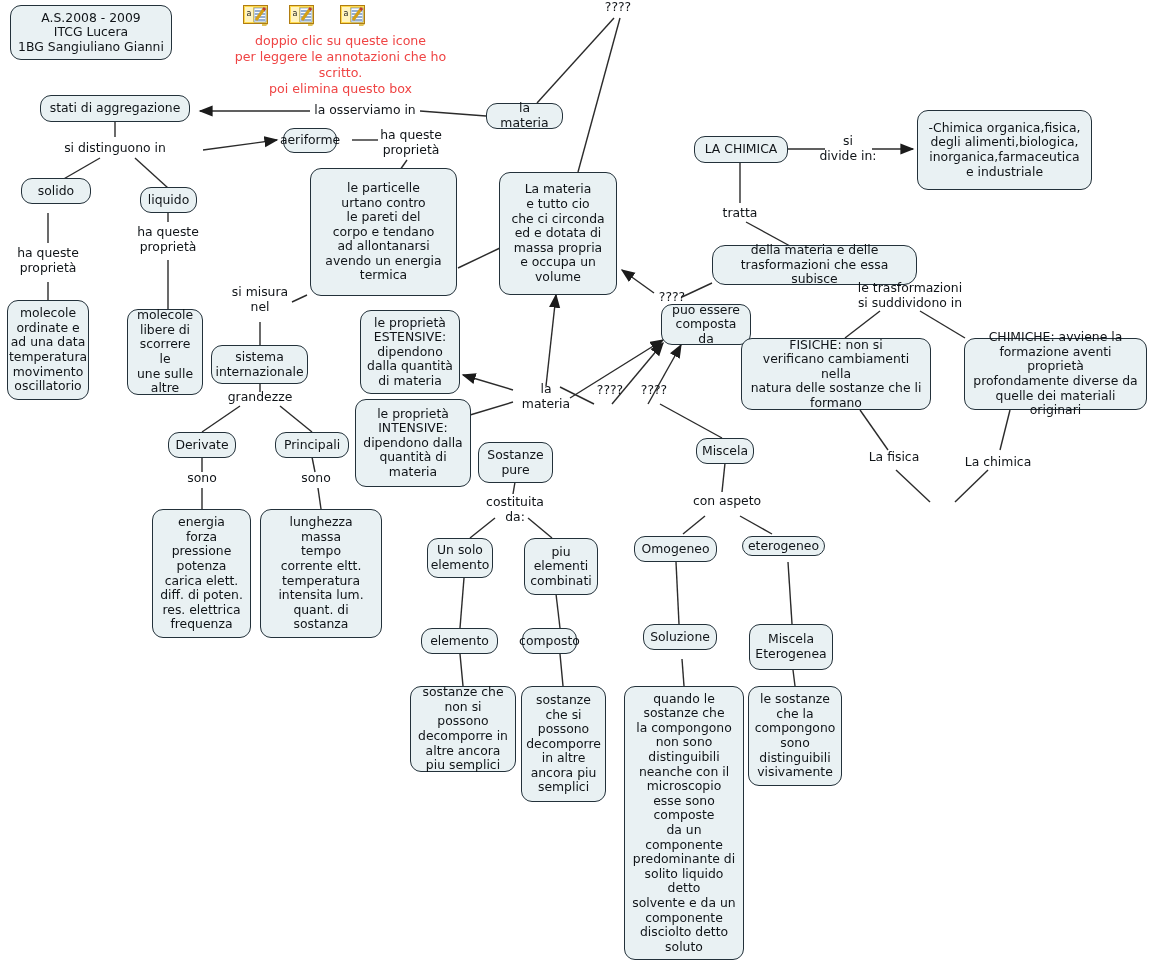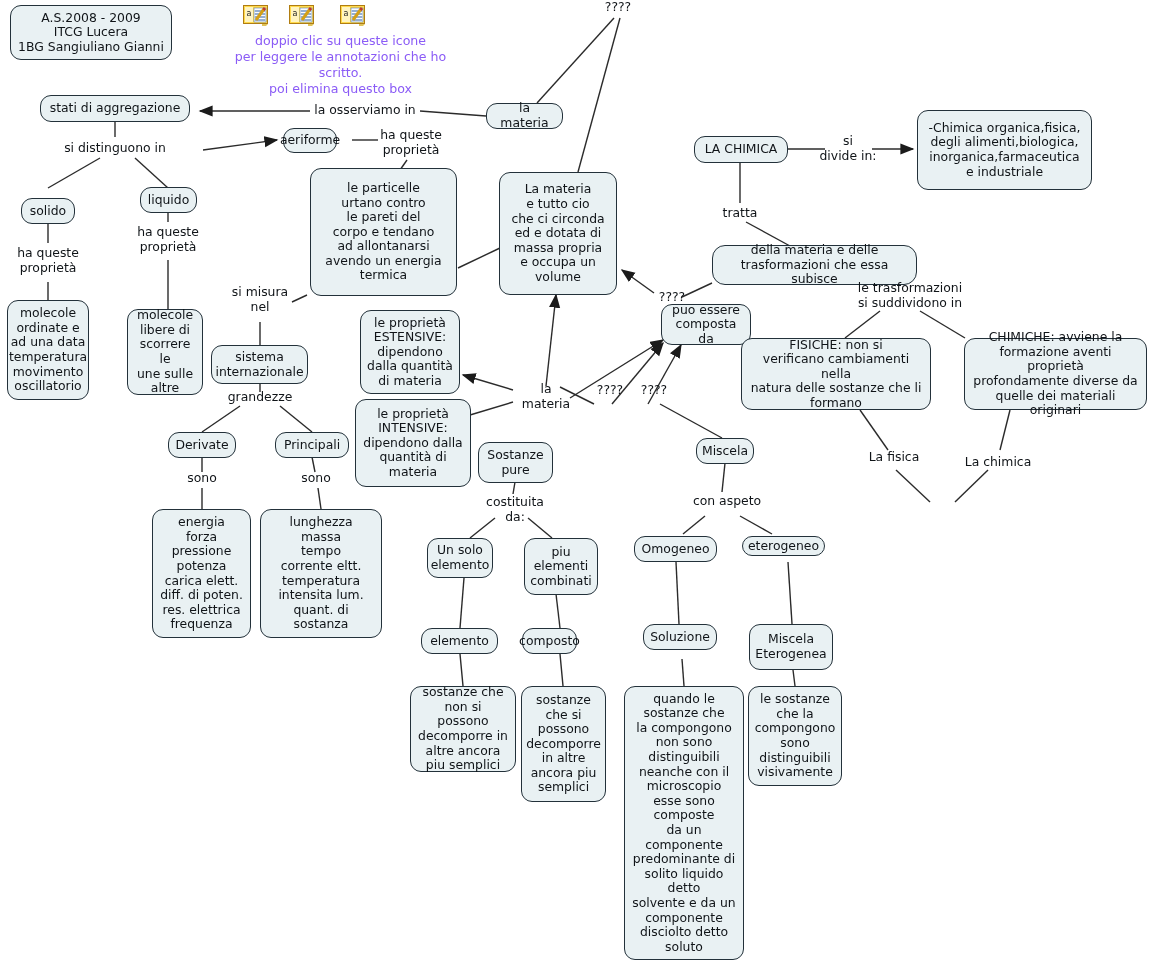--- a/index.html
+++ b/index.html
@@ -49,21 +49,21 @@
     text-align: center;
     white-space: pre-line;
     background: transparent;
     z-index: 6;
   }
   .notes-caption {
     position: absolute;
     font-size: 12.6px;
     line-height: 16px;
     text-align: center;
-    color: #8b5cf6;
+    color: #ef4444;
     white-space: pre-line;
     z-index: 6;
   }
   .note-icon {
     position: absolute;
     width: 25px;
     height: 21px;
     z-index: 7;
   }
 </style>
@@ -239,21 +239,21 @@
   <div class="notes-caption" style="left:213px; top:33px; width:255px;">doppio clic su queste icone
 per leggere le annotazioni che ho scritto.
 poi elimina questo box</div>
 
   <div class="node" style="left:40px; top:95px; width:150px; height:27px;">stati di aggregazione</div>
 
   <div class="node" style="left:486px; top:103px; width:77px; height:26px;">la materia</div>
 
   <div class="node" style="left:283px; top:128px; width:54px; height:25px;text-align:center;">aeriforme</div>
 
-  <div class="node" style="left:21px; top:198px; width:54px; height:26px;">solido</div>
+  <div class="node" style="left:21px; top:178px; width:70px; height:26px;">solido</div>
 
   <div class="node" style="left:140px; top:187px; width:57px; height:26px;">liquido</div>
 
   <div class="node" style="left:7px; top:300px; width:82px; height:100px;">molecole
 ordinate e
 ad una data
 temperatura
 movimento
 oscillatorio</div>
 

